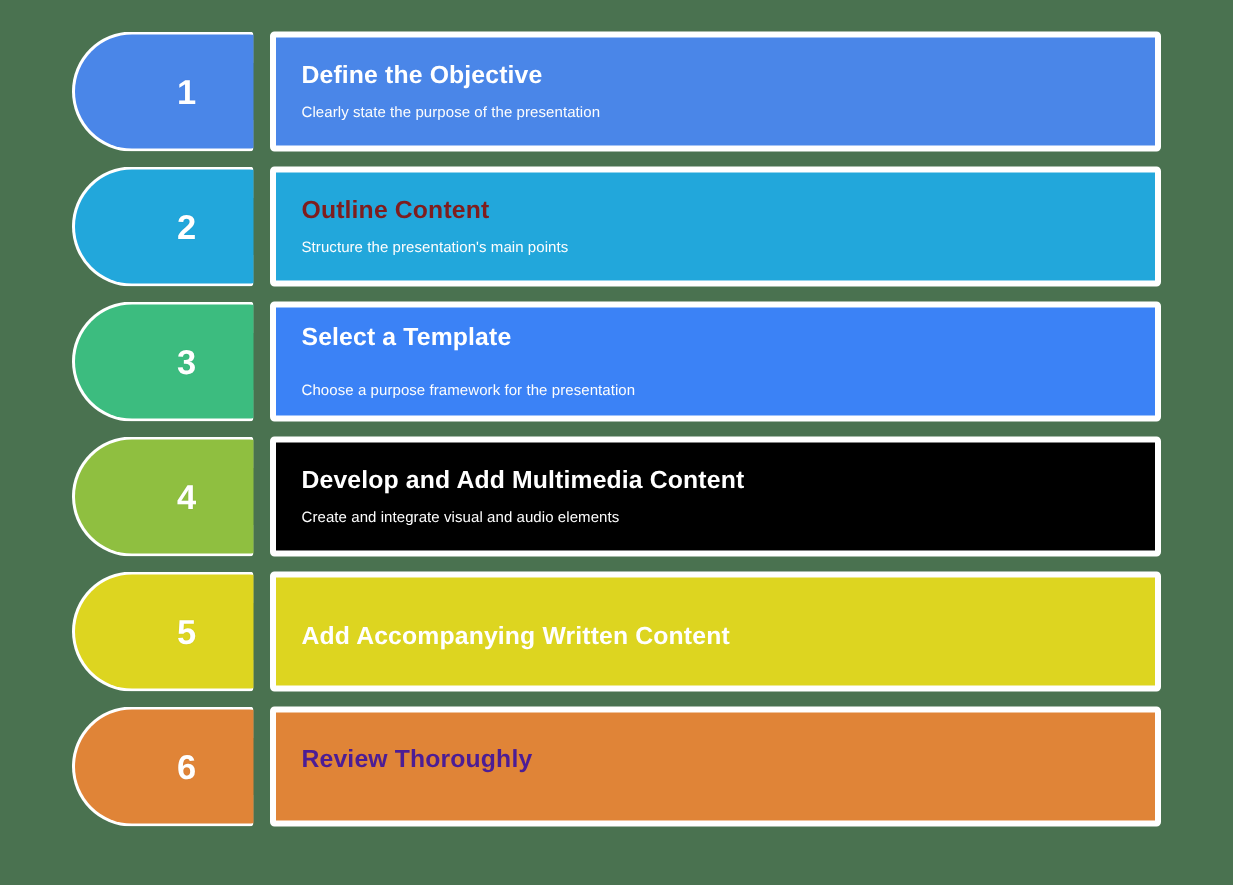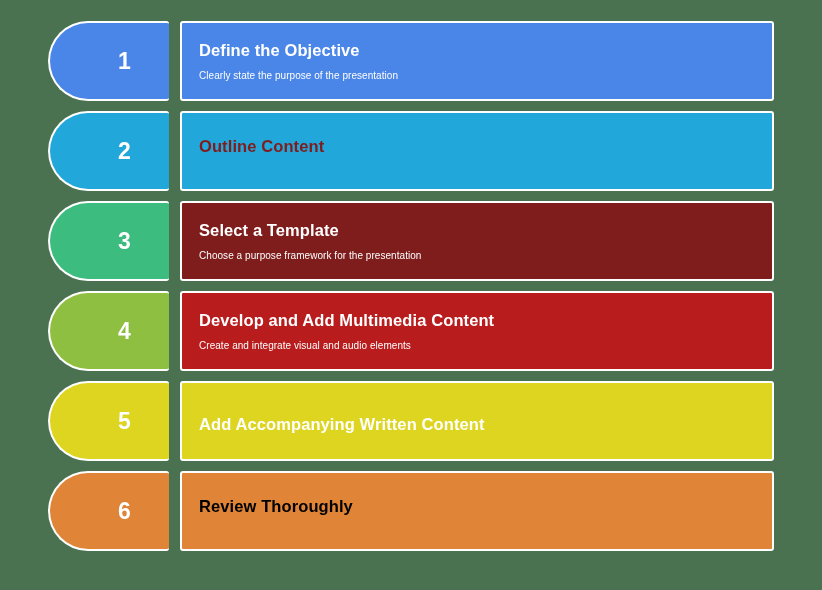--- a/index.html
+++ b/index.html
@@ -61,21 +61,21 @@
   
   .step-gap {
     flex: 0 0 11px;
   }
 
   
   .step-panel {
     position: relative;
     flex: 1 1 auto;
     box-sizing: border-box;
-    border: 2px solid #bef264;
+    border: 4px solid #bef264;
     border-radius: 3px;
     padding: 11px 18px 10px 17px;
     display: flex;
     flex-direction: column;
     justify-content: center;
   }
 
   .step-title {
     font-size: 16.5px;
     font-weight: bold;
@@ -108,53 +108,54 @@
         <div class="step-desc">Clearly state the purpose of the presentation</div>
       </div>
     </div>
     <div class="step-row">
       <div class="step-badge" style="background: rgb(34, 167, 219); border-color: rgb(255, 255, 255);">
         <span class="step-number" style="color: rgb(255, 255, 255);">2</span>
       </div>
       <div class="step-gap"></div>
       <div class="step-panel" style="background: rgb(34, 167, 219); border-color: rgb(255, 255, 255);">
         <div class="step-title" style="color: #7f1d1d;">Outline Content</div>
+        <div class="step-desc">Structure the presentation's main points</div>
       </div>
     </div>
     <div class="step-row">
       <div class="step-badge" style="background: rgb(60, 188, 127); border-color: rgb(255, 255, 255);">
         <span class="step-number" style="color: rgb(255, 255, 255);">3</span>
       </div>
       <div class="step-gap"></div>
-      <div class="step-panel" style="background: #7f1d1d; border-color: rgb(255, 255, 255);">
+      <div class="step-panel" style="background: #3b82f6; border-color: rgb(255, 255, 255); justify-content: space-between;">
         <div class="step-title" style="color: rgb(255, 255, 255);">Select a Template</div>
         <div class="step-desc">Choose a purpose framework for the presentation</div>
       </div>
     </div>
     <div class="step-row">
       <div class="step-badge" style="background: rgb(143, 191, 64); border-color: rgb(255, 255, 255);">
         <span class="step-number" style="color: rgb(255, 255, 255);">4</span>
       </div>
       <div class="step-gap"></div>
-      <div class="step-panel" style="background: #b91c1c; border-color: rgb(255, 255, 255);">
+      <div class="step-panel" style="background: #000000; border-color: rgb(255, 255, 255);">
         <div class="step-title" style="color: rgb(255, 255, 255);">Develop and Add Multimedia Content</div>
         <div class="step-desc">Create and integrate visual and audio elements</div>
       </div>
     </div>
     <div class="step-row">
       <div class="step-badge" style="background: rgb(221, 213, 32); border-color: rgb(255, 255, 255);">
         <span class="step-number" style="color: rgb(255, 255, 255);">5</span>
       </div>
       <div class="step-gap"></div>
       <div class="step-panel" style="background: rgb(221, 213, 32); border-color: rgb(255, 255, 255);">
         <div class="step-title" style="color: rgb(255, 255, 255); margin-top: 16px;">Add Accompanying Written Content</div>
       </div>
     </div>
     <div class="step-row">
       <div class="step-badge" style="background: rgb(224, 132, 55); border-color: rgb(255, 255, 255);">
         <span class="step-number" style="color: rgb(255, 255, 255);">6</span>
       </div>
       <div class="step-gap"></div>
       <div class="step-panel" style="background: rgb(224, 132, 55); border-color: rgb(255, 255, 255);">
-        <div class="step-title" style="color: #000000;">Review Thoroughly</div>
+        <div class="step-title" style="color: #4c1d95;">Review Thoroughly</div>
       </div>
     </div>
   </div>
 
 </body></html>

